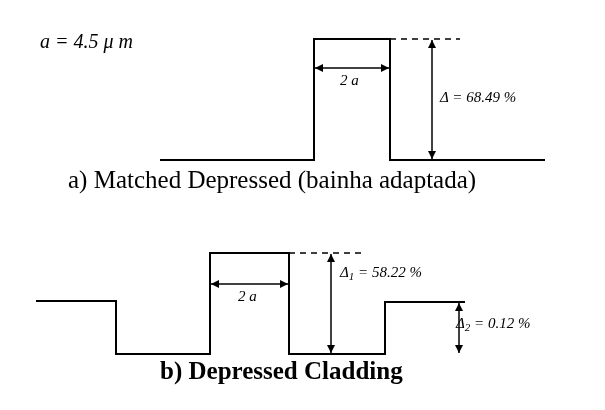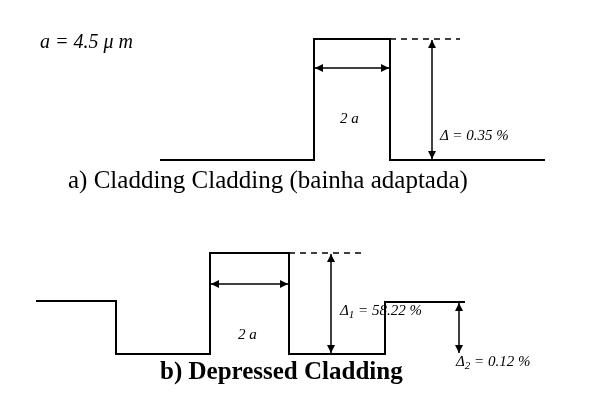--- a/index.html
+++ b/index.html
@@ -1,21 +1,21 @@
 <!DOCTYPE html>
 <html><head>
   <meta charset="utf-8">
   <style>
     html, body { margin: 0; padding: 0; background: #ffffff; }
     #canvas { position: relative; width: 605px; height: 410px; overflow: hidden; background: #ffffff; }
     svg { position: absolute; left: 0; top: 0; }
     .lbl { position: absolute; white-space: nowrap; color: #000; }
     .it { font-family: "Liberation Serif", serif; font-style: italic; }
     .param { font-size: 20px; }
-    .small { font-size: 15px; margin-top: 38px; }
+    .small { font-size: 15px; }
     .caption { font-family: "Liberation Serif", serif; font-size: 25px; }
     sub { font-size: 11px; vertical-align: -3px; }
   </style>
 </head>
 <body>
 
 <div id="canvas">
   <svg width="605" height="410" viewBox="0 0 605 410">
     <defs>
       <marker id="ah" viewBox="0 0 10 10" refX="10" refY="5" markerWidth="8" markerHeight="8" orient="auto-start-reverse" markerUnits="userSpaceOnUse">
@@ -34,20 +34,20 @@
       <polyline points="36,301 116,301 116,354 210,354 210,253 289,253 289,354 385,354 385,302 465,302" fill="none" stroke="#000" stroke-width="2"></polyline>
       <line x1="289" y1="253" x2="365" y2="253" stroke="#000" stroke-width="1.5" stroke-dasharray="6,5"></line>
       <line x1="211" y1="284" x2="288" y2="284" stroke="#000" stroke-width="1.5" marker-start="url(#ah)" marker-end="url(#ah)"></line>
       <line x1="331" y1="254" x2="331" y2="353" stroke="#000" stroke-width="1.5" marker-start="url(#ah)" marker-end="url(#ah)"></line>
       <line x1="459" y1="303" x2="459" y2="353" stroke="#000" stroke-width="1.5" marker-start="url(#ah)" marker-end="url(#ah)"></line>
     </g>
   </svg>
 
   <div class="lbl it param" style="left:40px; top:30px;">a = 4.5 μ m</div>
   <div class="lbl it small" style="left:340px; top:72px;">2 a</div>
-  <div class="lbl it small" style="left:440px; top:89px;"><span>Δ</span><span> = 0.35 %</span></div>
-  <div class="lbl caption" style="left:68px; top:166px;">a) Cladding Cladding (bainha adaptada)</div>
+  <div class="lbl it small" style="left:440px; top:89px;"><span>Δ</span><span> = 68.49 %</span></div>
+  <div class="lbl caption" style="left:68px; top:166px;">a) Matched Depressed (bainha adaptada)</div>
 
   <div class="lbl it small" style="left:238px; top:288px;">2 a</div>
   <div class="lbl it small" style="left:340px; top:264px;"><span>Δ</span><sub>1</sub><span> = 58.22 %</span></div>
   <div class="lbl it small" style="left:456px; top:315px;"><span>Δ</span><sub>2</sub><span> = 0.12 %</span></div>
   <div class="lbl caption" style="left:160px; top:357px;font-weight:bold;">b) Depressed Cladding</div>
 </div>
 
 </body></html>

